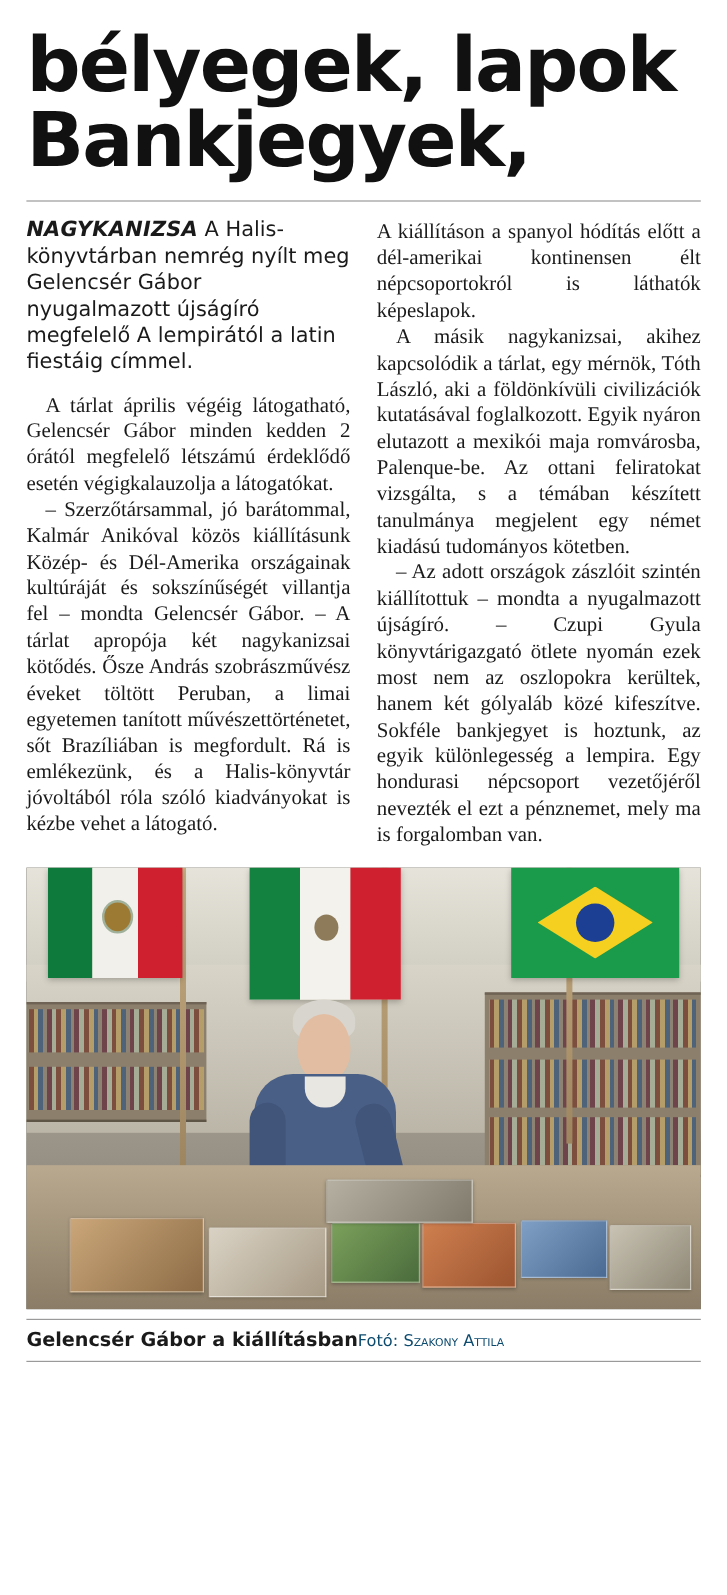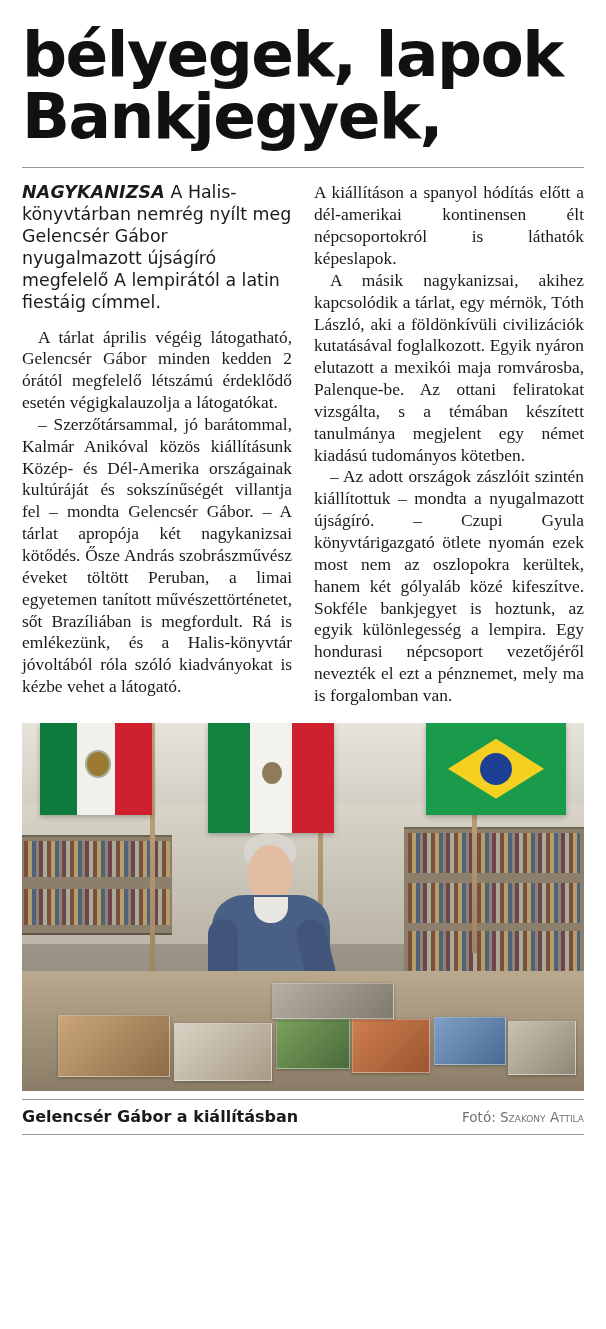--- a/index.html
+++ b/index.html
@@ -186,31 +186,30 @@
   }
 
   
   .caption-rule {
     border-top: 1px solid #9a9a9a;
     margin: 8px 2px 0 2px;
   }
   .caption {
     display: flex;
     align-items: baseline;
-    justify-content: space-between;
     margin: 7px 2px 0 2px;
     font-family: "DejaVu Sans", sans-serif;
   }
   .caption-main {
     font-weight: bold;
     font-size: 16px;
   }
   .credit {
     font-size: 13.5px;
-    color: #737373;
+    color: #0c4a6e;
   }
   .credit .credit-label { }
   .credit .credit-name { font-variant: small-caps; }
   .bottom-rule {
     border-top: 1px solid #9a9a9a;
     margin: 8px 2px 0 2px;
   }
 </style>
 </head>
 <body>

